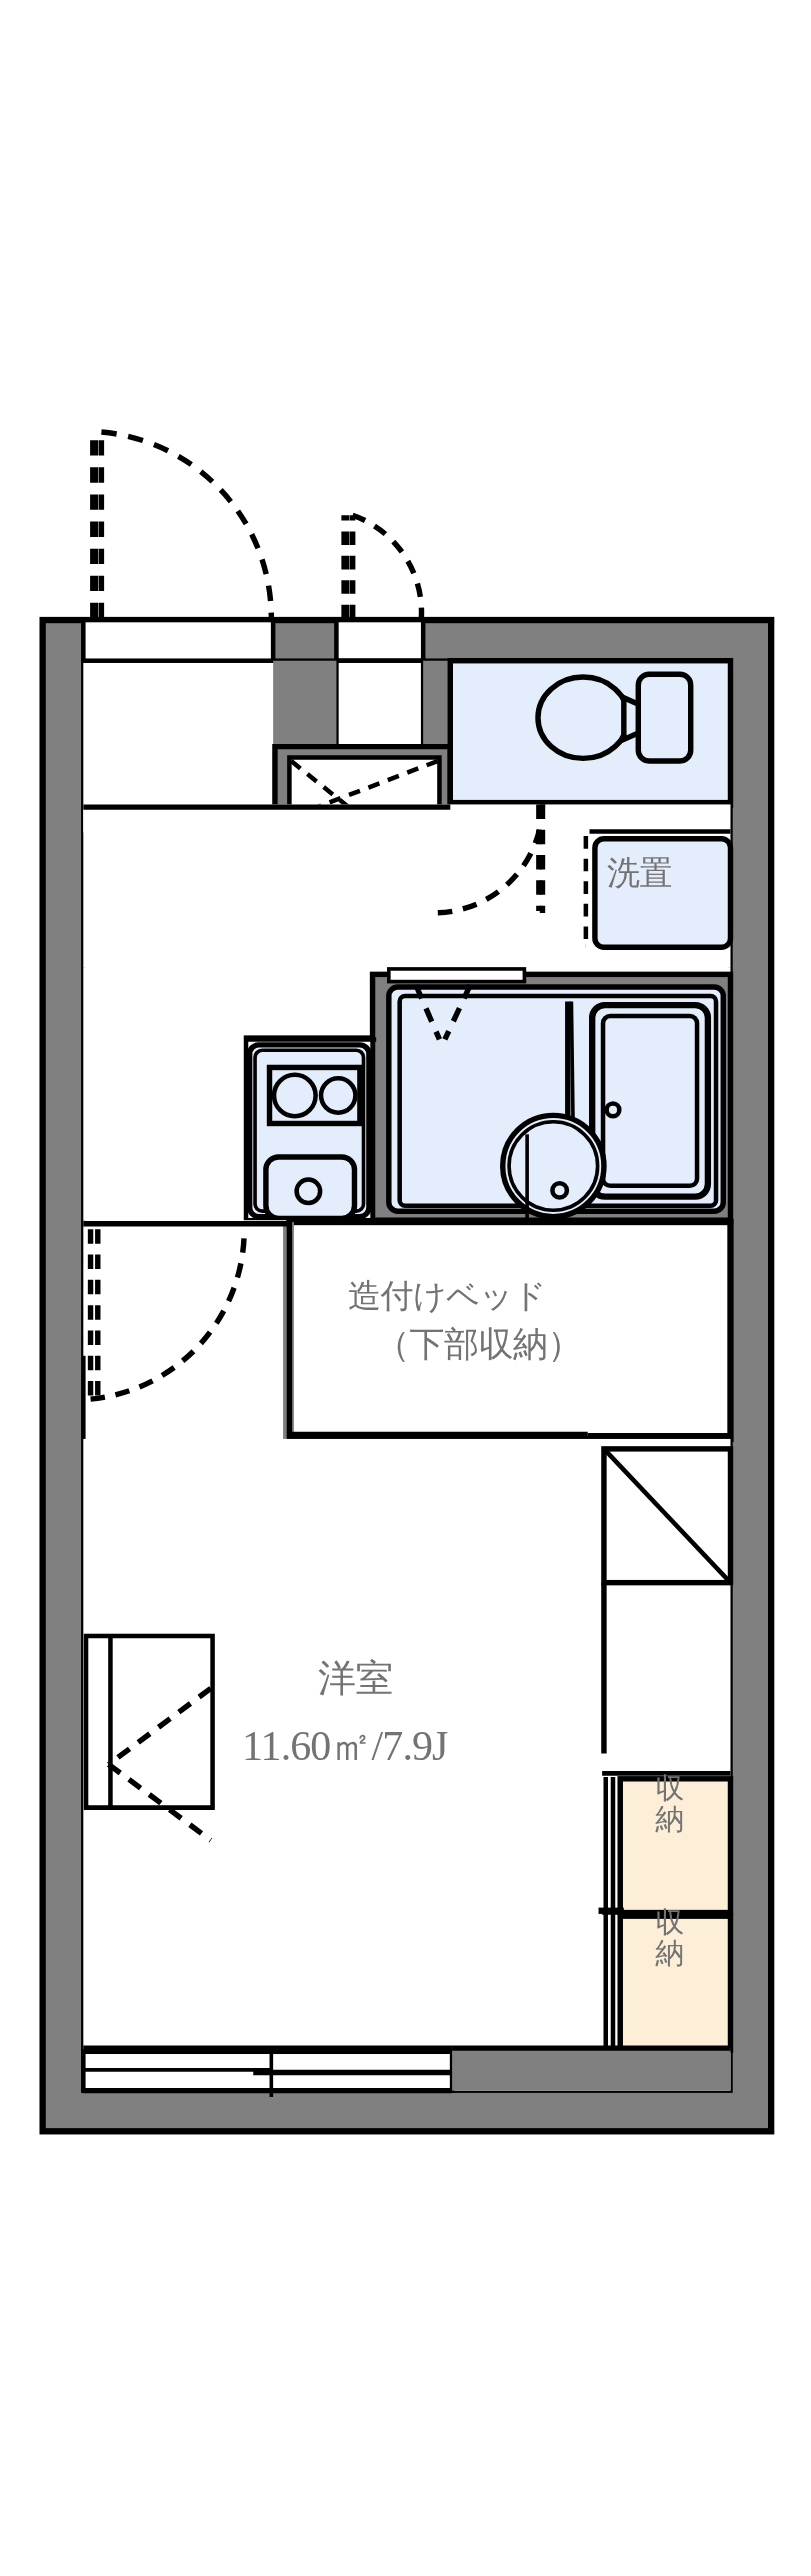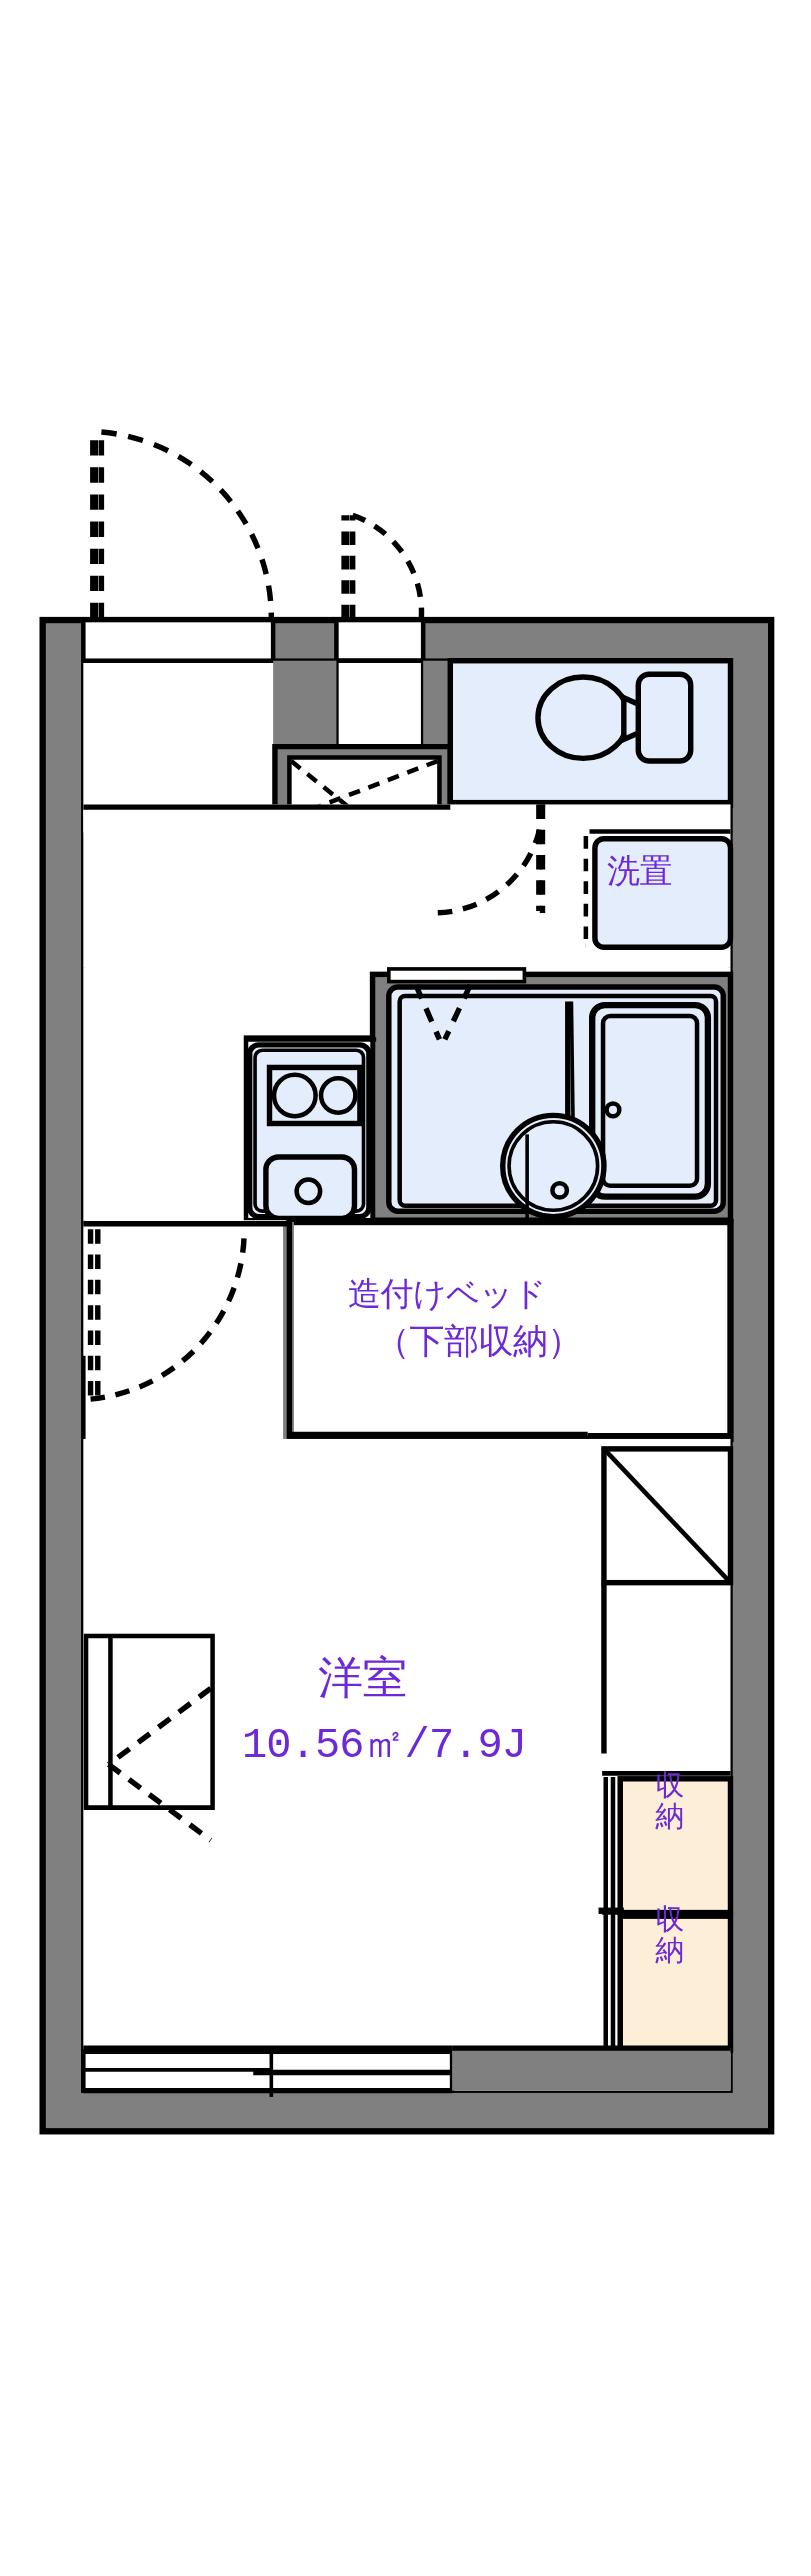--- a/index.html
+++ b/index.html
@@ -5,27 +5,27 @@
   html,body{margin:0;padding:0;background:#ffffff;}
   body{
     width:812px;height:2576px;
     font-family:"Liberation Sans","DejaVu Sans",sans-serif;
     overflow:hidden;position:relative;
   }
   #plan{position:absolute;left:0;top:0;width:812px;height:2576px;}
   #plan svg{display:block;}
   .lbl{
     position:absolute;
-    color:#6d28d9;
-    font-family:Liberation Mono, monospace;
+    color:#737373;
+    font-family:Liberation Serif, serif;
     white-space:nowrap;
     line-height:1.0;
     letter-spacing:-0.5px;
   }
-  #room-name{left:318px;top:1659px;font-size:45px;}
+  #room-name{left:318px;top:1659px;font-size:38px;}
   #room-area{left:242px;top:1725px;font-size:42px;letter-spacing:-0.9px;}
   #bed-l1{left:348px;top:1280px;font-size:33px;}
   #bed-l2{left:375px;top:1327px;font-size:35px;}
   #wash-lbl{left:607px;top:857px;font-size:33px;}
   .closet-lbl{font-size:29px;line-height:1.06;text-align:center;width:51px;}
   #closet1-lbl{left:644px;top:1773px;}
   #closet2-lbl{left:644px;top:1907px;}
 </style>
 </head>
 <body>
@@ -241,21 +241,21 @@
     </g>
 
     <rect x="500" y="2266" width="308" height="47" fill="#808080" stroke="none"></rect>
     <line x1="500" y1="2266" x2="808" y2="2266" stroke="#000000" stroke-width="6"></line>
   </g>
 
 </svg>
 </div>
 
 <div class="lbl" id="room-name">洋室</div>
-<div class="lbl" id="room-area">10.56㎡/7.9J</div>
+<div class="lbl" id="room-area">11.60㎡/7.9J</div>
 <div class="lbl" id="bed-l1">造付けベッド</div>
 <div class="lbl" id="bed-l2">（下部収納）</div>
 <div class="lbl" id="wash-lbl">洗置</div>
 
 <div class="lbl closet-lbl" id="closet1-lbl">
   <div>収</div>
   <div>納</div>
 </div>
 <div class="lbl closet-lbl" id="closet2-lbl">
   <div>収</div>

